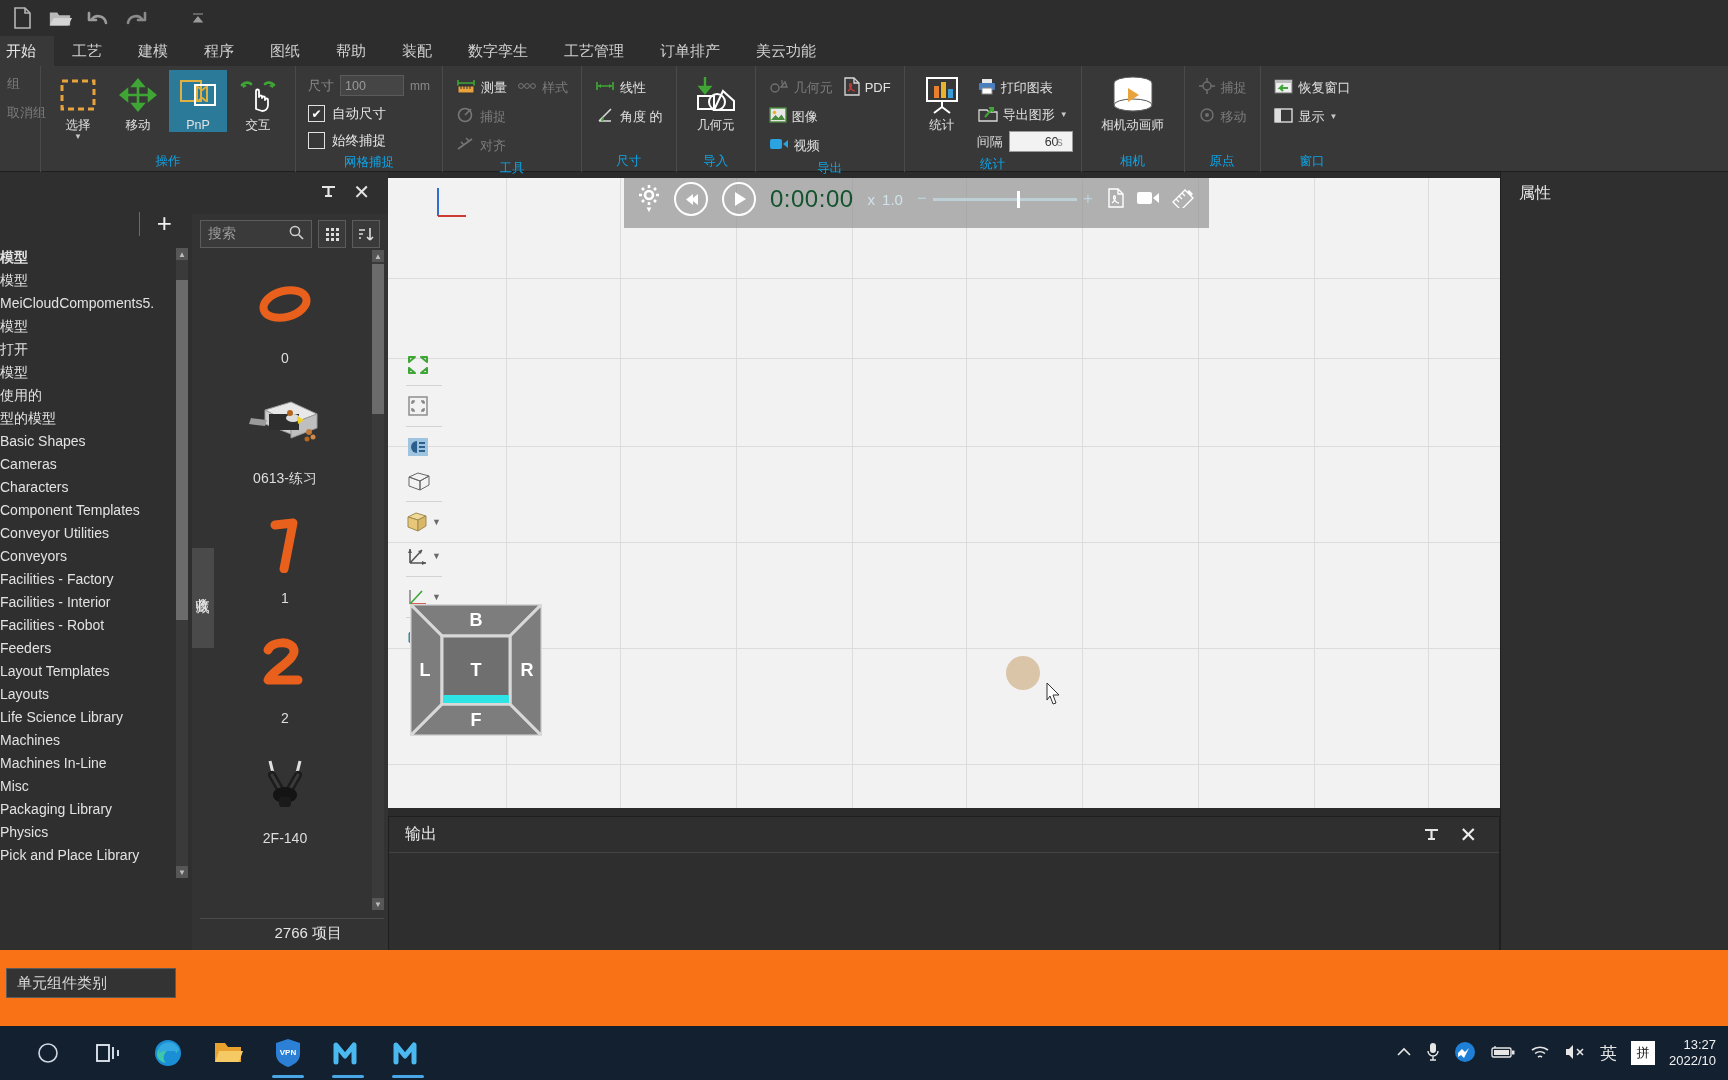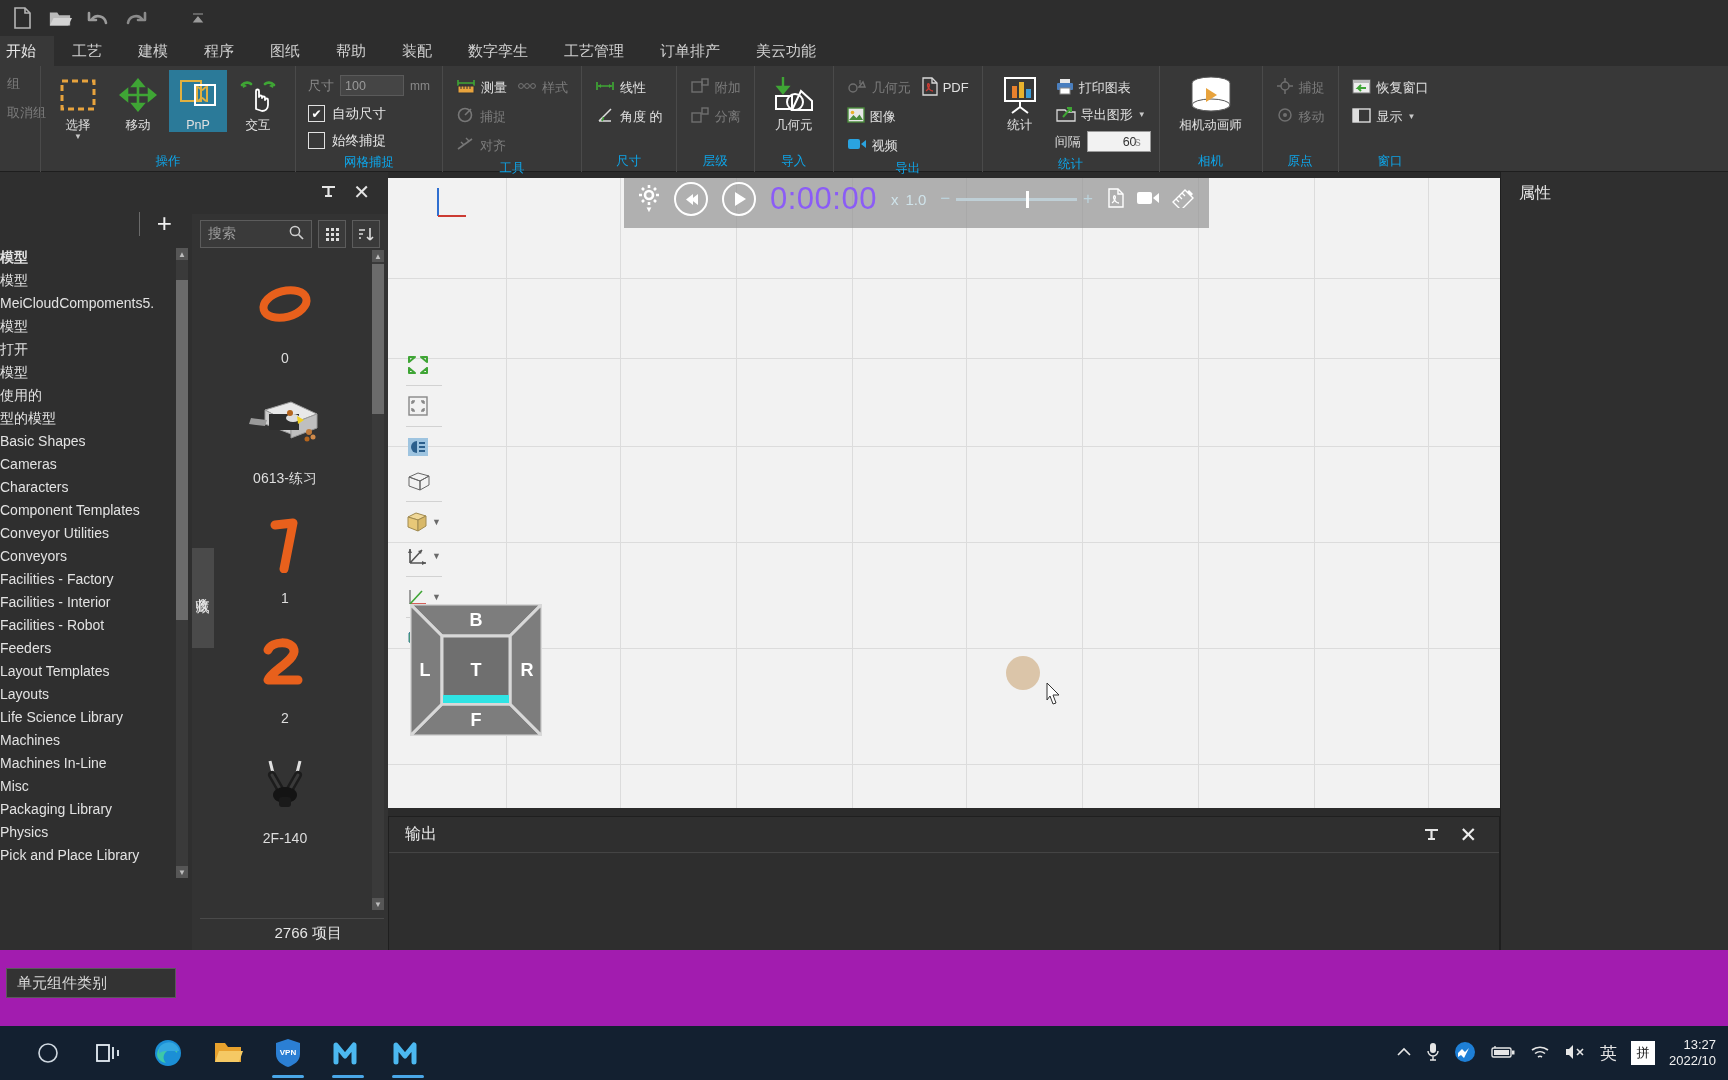--- a/index.html
+++ b/index.html
@@ -105,21 +105,21 @@
   .vt-sep { height:1px; background:#d2d2d2; margin:3px 0; }
   .vt-caret { font-size:9px; color:#6a6a6a; }
   .viewcube { position:absolute; left:22px; bottom:72px; width:132px; height:132px; }
 
   
   .player { position:absolute; left:236px; top:-8px; width:585px; height:58px;
             background:rgba(150,150,150,0.72); display:flex; align-items:center; padding:0 14px; gap:14px; }
   .pl-gear { display:flex; flex-direction:column; align-items:center; color:#fff; }
   .circ { width:34px; height:34px; border:2px solid #fff; border-radius:50%;
           display:flex; align-items:center; justify-content:center; color:#fff; }
-  .pl-time { font-size:31px; color:#8b5cf6; letter-spacing:0.5px; }
+  .pl-time { font-size:24px; color:#14532d; letter-spacing:0.5px; }
   .pl-speed { font-size:15px; color:#cfe3ea; display:flex; gap:7px; align-items:center; }
   .slider { flex:1; display:flex; align-items:center; gap:6px; }
   .sl-track { flex:1; height:3px; background:#bfcfd6; position:relative; }
   .sl-knob { position:absolute; left:58%; top:-7px; width:3px; height:17px; background:#ffffff; }
   .pl-right { display:flex; align-items:center; gap:11px; color:#fff; }
 
   
   .outpanel { position:absolute; left:388px; right:228px; top:816px; bottom:110px; background:#2f2f2f;
               border:1px solid #1f1f1f; }
   .out-head { height:36px; position:relative; display:flex; align-items:center; padding-left:16px;
@@ -127,21 +127,21 @@
   .out-pin { position:absolute; right:60px; top:9px; font-size:17px; color:#eee; }
   .out-close { position:absolute; right:22px; top:6px; font-size:21px; color:#eee; }
   .out-body { position:absolute; left:0; right:0; top:37px; bottom:0; background:#2e2e2e; }
 
   
   .props { position:absolute; right:0; top:172px; width:228px; bottom:130px; background:#2f2f2f;
            border-left:1px solid #1f1f1f; }
   .props-title { height:42px; line-height:42px; padding-left:18px; font-size:16px; color:#e8e8e8; }
 
   
-  .statusbar { position:absolute; left:0; right:0; bottom:54px; height:76px; background:#a21caf; }
+  .statusbar { position:absolute; left:0; right:0; bottom:54px; height:76px; background:#f97316; }
   .sb-combo { position:absolute; left:6px; top:18px; width:170px; height:30px; background:#333;
               border:1px solid #5a5a5a; display:flex; align-items:center; padding-left:10px;
               font-size:15px; color:#d8d8d8; }
 
   
   .taskbar { position:absolute; left:0; right:0; bottom:0; height:54px; background:#132030;
              display:flex; align-items:center; }
   .tb-left { display:flex; align-items:center; gap:4px; padding-left:20px; }
   .tb-item { width:56px; height:54px; display:flex; align-items:center; justify-content:center; position:relative; }
   .tb-underline { position:absolute; bottom:2px; left:12px; right:12px; height:3px; background:#49a7e8; border-radius:2px; }
@@ -348,43 +348,20 @@
                 <path d="M7 15a7 7 0 0 0 1.5-4" stroke="#3fa535" stroke-width="1.5" fill="none"></path>
               </svg>
           </span>
           <span>角度 的</span>
         </div>
       </div>
       <div class="rgroup-title">尺寸</div>
     </div>
 
 
-    <div class="rgroup">
-      <div class="rgroup-body col" style="padding-top:4px">
-        <div class="small-btn dis">
-          <span>
-            <svg width="20" height="18" viewBox="0 0 20 18">
-                <rect x="2" y="5" width="10" height="10" fill="none" stroke="#6f6f6f" stroke-width="1.4"></rect>
-                <rect x="12" y="2" width="6" height="6" fill="none" stroke="#6f6f6f" stroke-width="1.4"></rect>
-              </svg>
-          </span>
-          <span>附加</span>
-        </div>
-        <div class="small-btn dis">
-          <span>
-            <svg width="20" height="18" viewBox="0 0 20 18">
-                <rect x="2" y="7" width="9" height="9" fill="none" stroke="#6f6f6f" stroke-width="1.4"></rect>
-                <rect x="12" y="2" width="6" height="6" fill="none" stroke="#6f6f6f" stroke-width="1.4"></rect>
-              </svg>
-          </span>
-          <span>分离</span>
-        </div>
-      </div>
-      <div class="rgroup-title">层级</div>
-    </div>
 
     <div class="rgroup">
       <div class="rgroup-body">
         <div class="big-btn" style="width:62px">
           <div class="gicon">
             <svg width="46" height="40" viewBox="0 0 46 40">
               <path d="M12 2v11M12 18l-5-6h10z" fill="#3fa535" stroke="#3fa535" stroke-width="2.4"></path>
               <rect x="5" y="21" width="16" height="13" fill="none" stroke="#fff" stroke-width="2"></rect>
               <path d="M30 16l11 10v9H21z" fill="none" stroke="#fff" stroke-width="2"></path>
               <circle cx="24" cy="27" r="8" fill="none" stroke="#fff" stroke-width="2"></circle>

